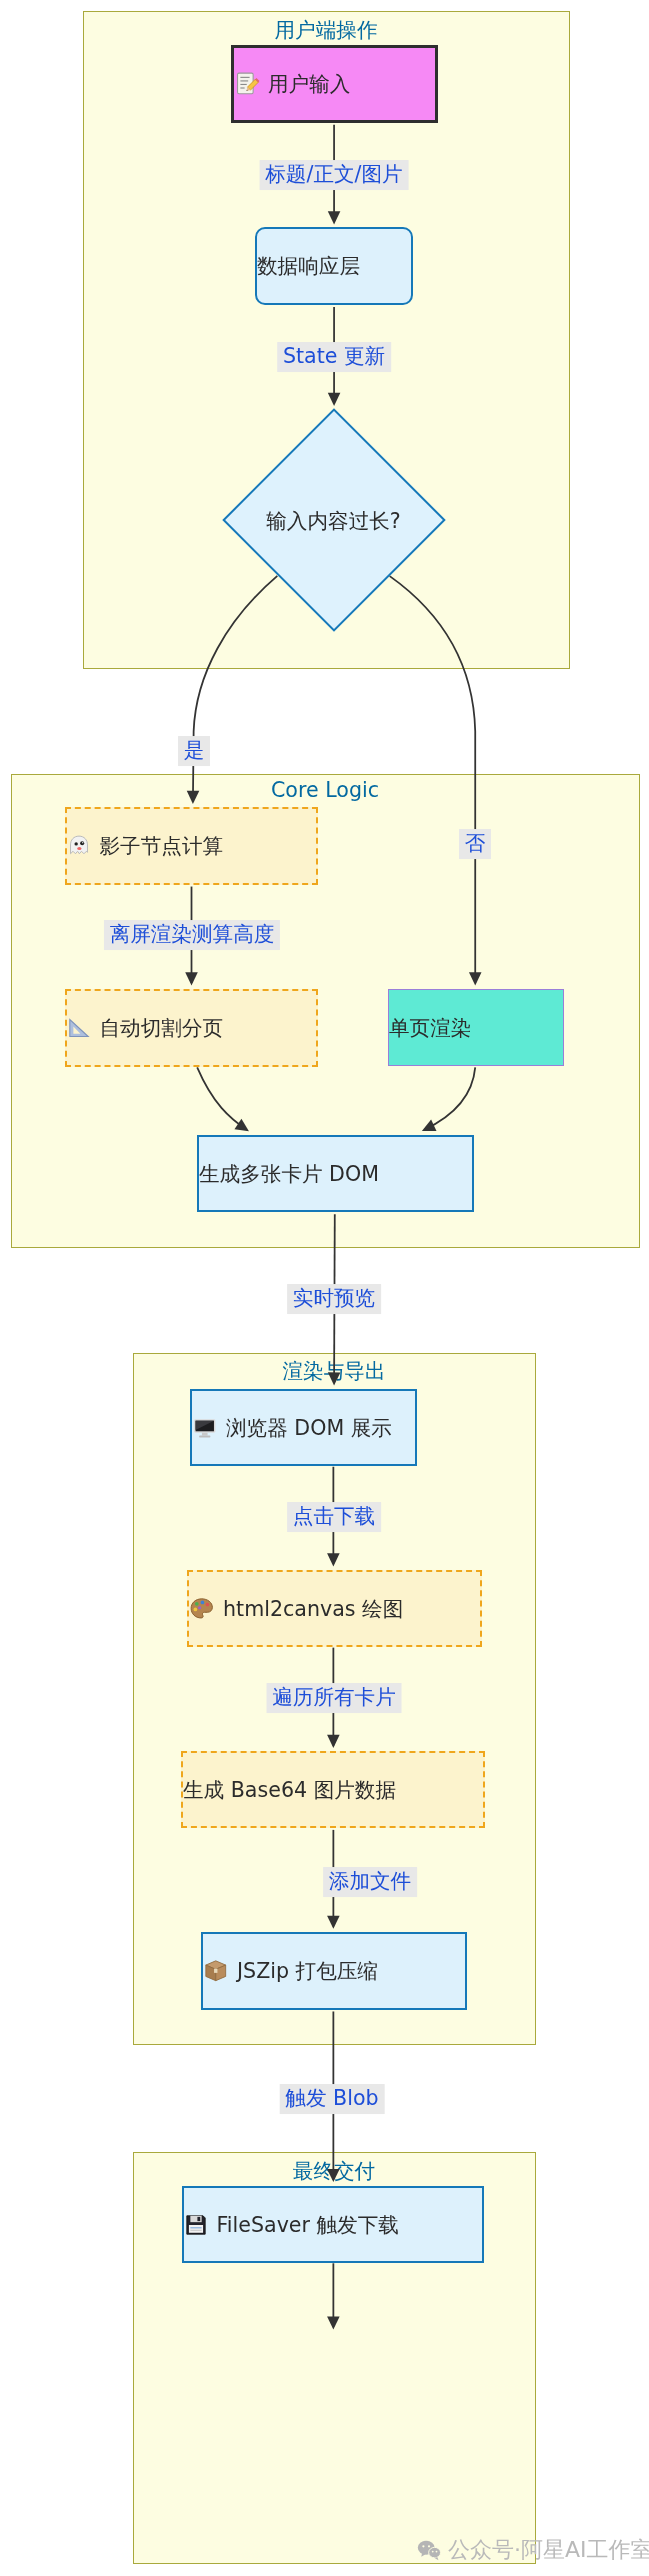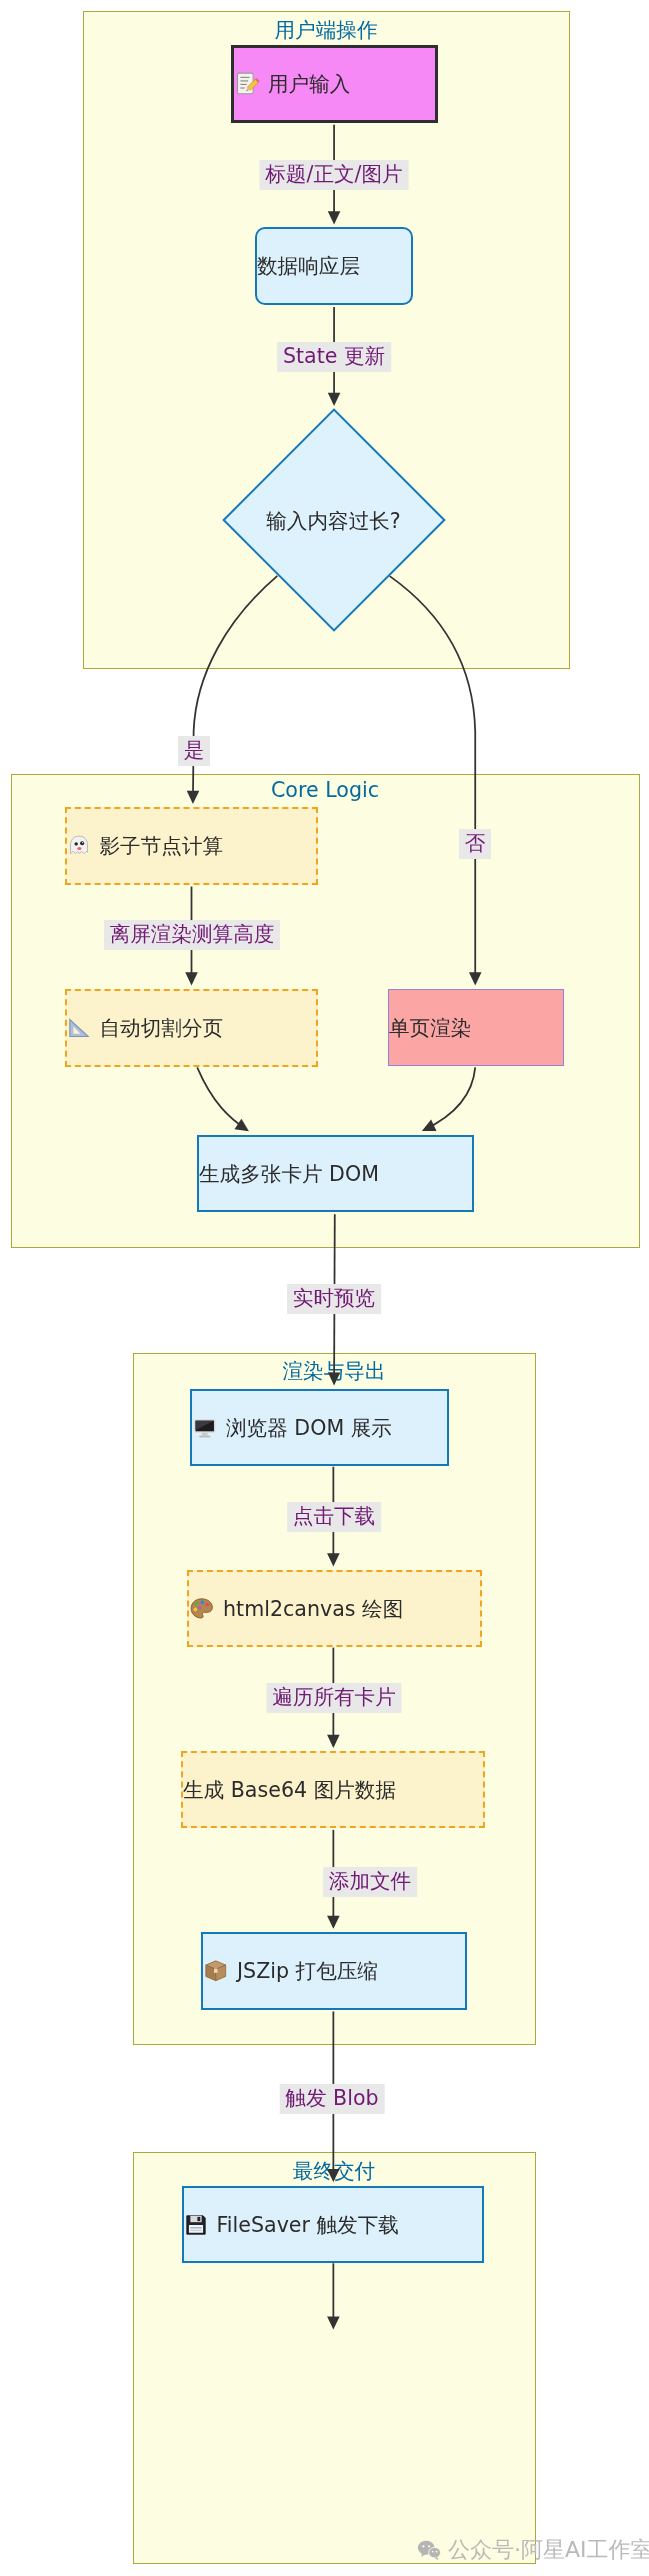--- a/index.html
+++ b/index.html
@@ -12,27 +12,27 @@
   .sg{position:absolute;background:#fdfde1;border:1.4px solid #a9a93c;box-sizing:border-box;}
   .sg-title{position:absolute;text-align:center;font-size:20.6px;color:#0369a1;white-space:nowrap;transform:translateX(-50%);}
   .node{
     position:absolute;display:flex;align-items:center;gap:8.5px;
     font-size:20.6px;color:#2b2b2b;text-align:center;box-sizing:border-box;white-space:nowrap;
   }
   .blue{background:#ddf1fc;border:2.8px solid #1578b8;}
   .rounded{border-radius:10px;}
   .pink{background:#f689f5;border:3.5px solid #2e2e2e;}
   .dashed{background:#fcf3cd;border:2.8px dashed #efa61c;}
-  .purple{background:#fca5a5;border:1.4px solid #9a7fd9;}
+  .purple{background:#5eead4;border:1.4px solid #9a7fd9;}
   .circle{border-radius:50%;flex-direction:row;}
   .diamond{position:absolute;transform:rotate(45deg);background:#def2fd;border:2.8px solid #1578b8;box-sizing:border-box;}
   .dlabel{position:absolute;display:flex;align-items:center;justify-content:center;font-size:20.6px;color:#2b2b2b;white-space:nowrap;}
   .elabel{
     position:absolute;transform:translate(-50%,-50%);background:#e8e8e8;
-    padding:2.1px 5.7px;font-size:20.6px;color:#701a75;white-space:nowrap;line-height:1.25;
+    padding:2.1px 5.7px;font-size:20.6px;color:#1d4ed8;white-space:nowrap;line-height:1.25;
   }
   .ico{display:inline-flex;align-items:center;justify-content:center;flex:0 0 auto;}
   .watermark{
     position:absolute;left:417px;top:2535px;display:flex;align-items:center;gap:7px;
     color:#b9b9b9;font-size:22px;white-space:nowrap;
   }
 </style>
 </head>
 <body>
 
@@ -121,21 +121,21 @@
   </div>
 
   <div class="node purple" style="left:388px;top:989px;width:176px;height:77px;">
     <span>单页渲染</span>
   </div>
 
   <div class="node blue" style="left:197px;top:1135px;width:277px;height:77px;">
     <span>生成多张卡片 DOM</span>
   </div>
 
-  <div class="node blue" style="left:190px;top:1389px;width:259px;height:77px;">
+  <div class="node blue" style="left:190px;top:1389px;width:227px;height:77px;">
     <span class="ico">
       <svg width="25.5" height="25.5" viewBox="0 0 36 36">
           <rect x="3" y="6" width="30" height="19" rx="2" fill="#d9d9d9"></rect>
           <rect x="5" y="8" width="26" height="15" fill="#1d1d1f"></rect>
           <polygon points="5,8 31,8 5,21" fill="#3a3a3e"></polygon>
           <rect x="14" y="25" width="8" height="4" fill="#c9c9c9"></rect>
           <rect x="10" y="29" width="16" height="2.6" rx="1.2" fill="#bdbdbd"></rect>
         </svg>
     </span>
     <span>浏览器 DOM 展示</span>

